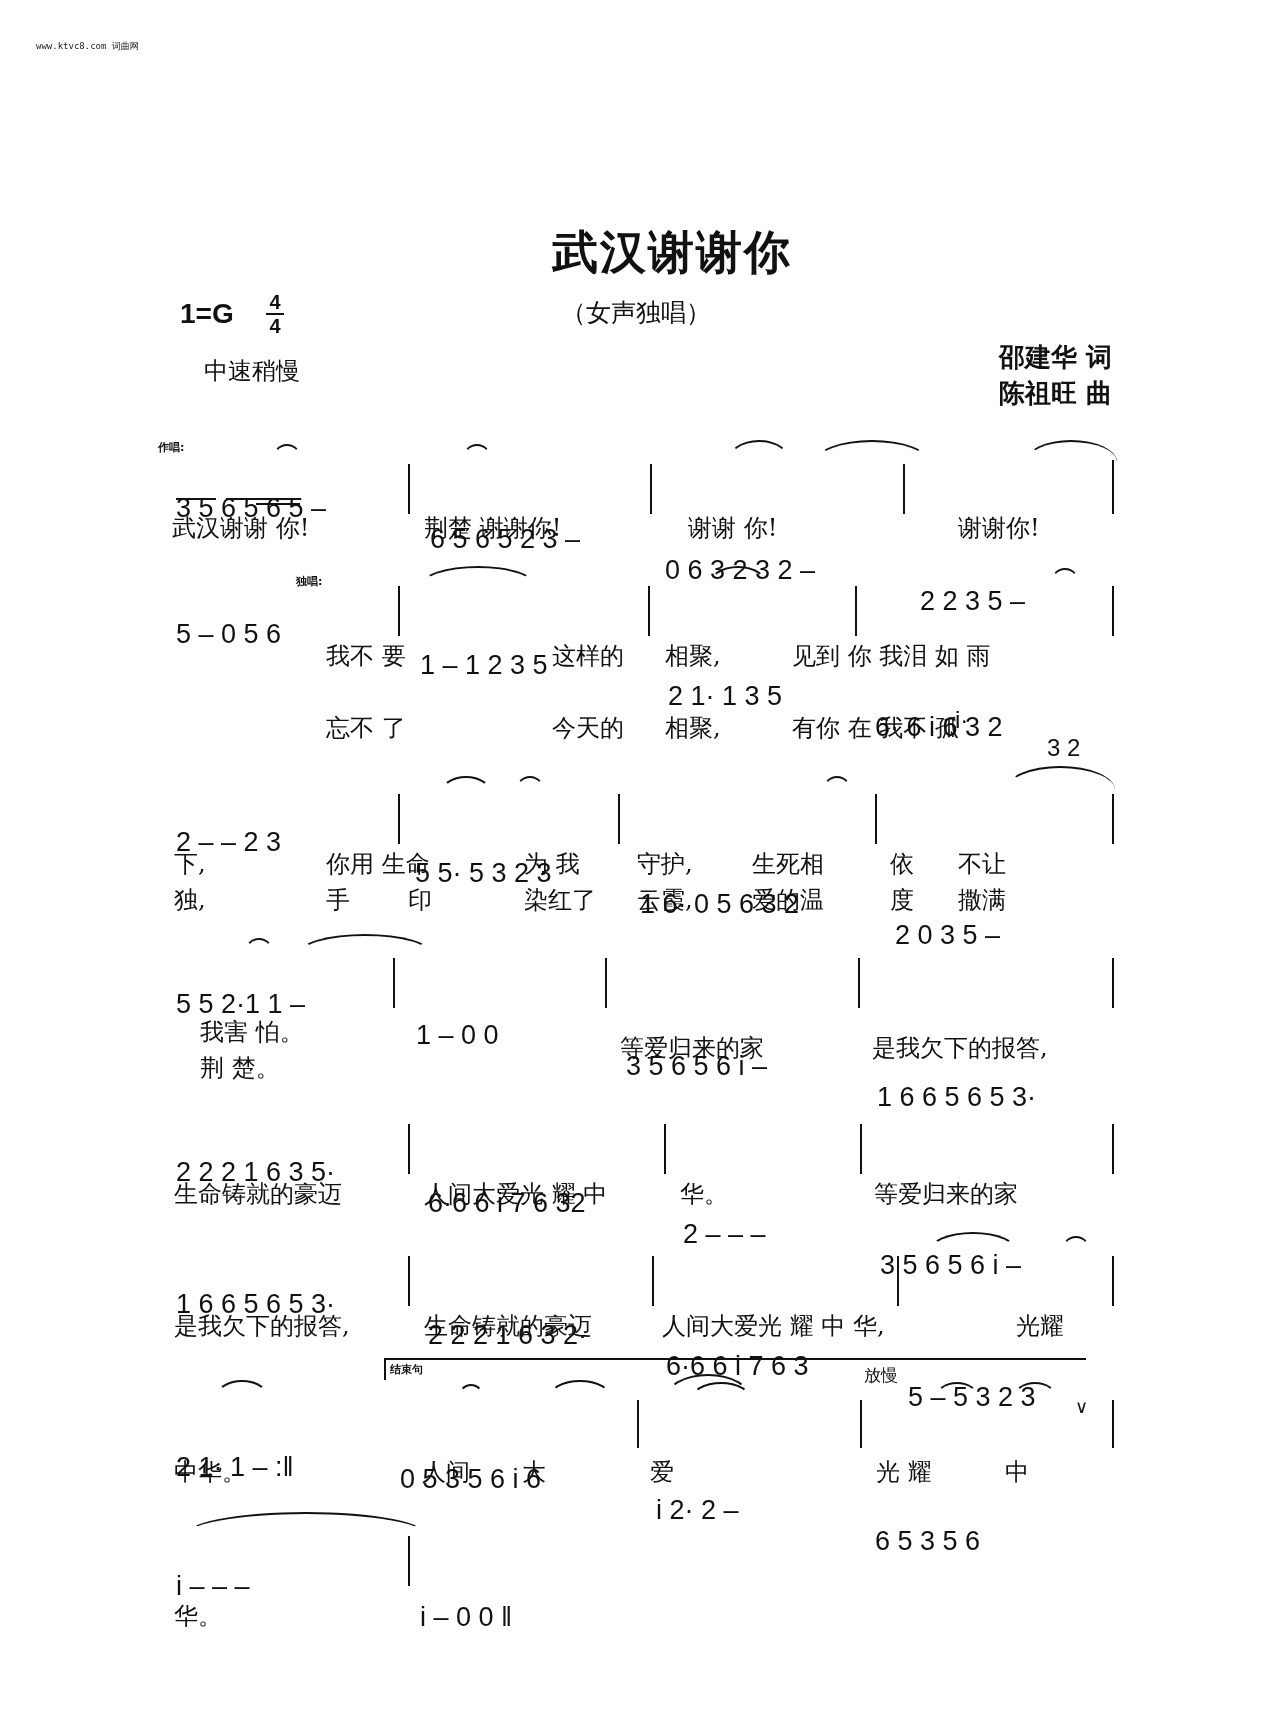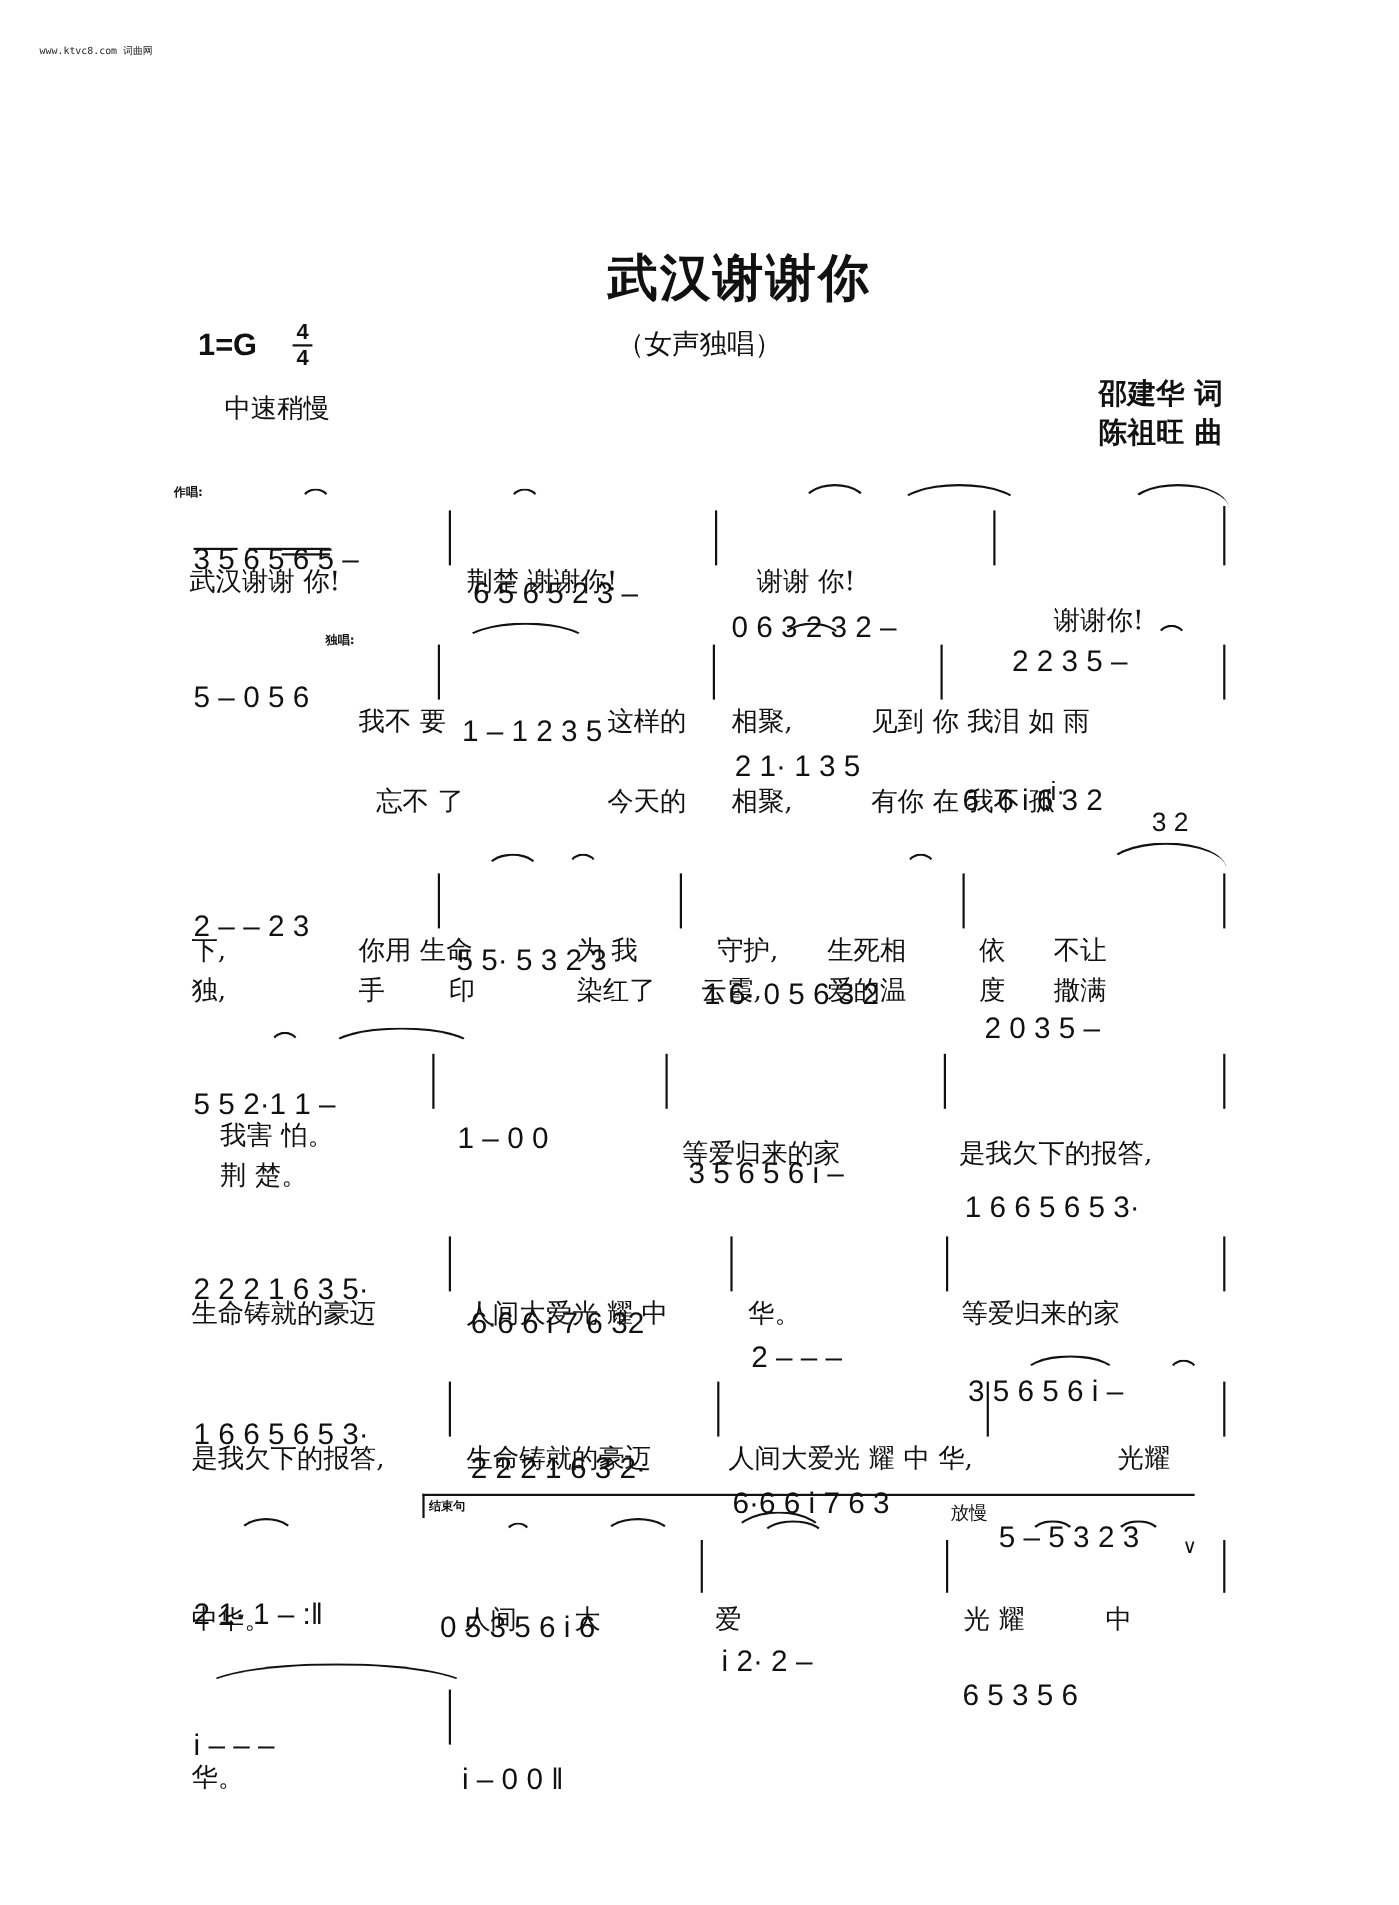--- a/index.html
+++ b/index.html
@@ -61,21 +61,21 @@
   <div class="bar" style="left:408px;top:24px;height:50px;"></div>
   <div class="bar" style="left:650px;top:24px;height:50px;"></div>
   <div class="bar" style="left:903px;top:24px;height:50px;"></div>
   <div class="bar" style="left:1112px;top:20px;height:54px;"></div>
   <div class="ul1" style="left:176px;top:58px;width:40px;"></div>
   <div class="ul1" style="left:226px;top:58px;width:74px;"></div>
   <div class="ul1" style="left:256px;top:63px;width:44px;"></div>
   <div class="lyric" style="left:172px;top:72px;">武汉谢谢 你!</div>
   <div class="lyric" style="left:424px;top:72px;">荆楚 谢谢你!</div>
   <div class="lyric" style="left:688px;top:72px;">谢谢 你!</div>
-  <div class="lyric" style="left:958px;top:72px;margin-top:36px;">谢谢你!</div>
+  <div class="lyric" style="left:958px;top:72px;">谢谢你!</div>
 </div>
 
 <div class="sys" style="top:566px;">
   <div class="tag" style="left:296px;top:8px;">独唱:</div>
   <div class="arc" style="left:420px;top:0;width:112px;height:18px;"></div>
   <div class="arc" style="left:708px;top:0;width:56px;height:18px;"></div>
   <div class="arc" style="left:1050px;top:2px;width:26px;height:14px;"></div>
   <div class="notes" style="left:0;top:22px;">
     <span class="abs" style="left:176px;">5 – 0 5 6</span>
     <span class="abs" style="left:420px;">1 – 1 2 3 5</span>
@@ -87,21 +87,21 @@
   <div class="bar" style="left:855px;top:20px;height:50px;"></div>
   <div class="bar" style="left:1112px;top:20px;height:50px;"></div>
   <div class="lyric" style="left:326px;top:74px;">我不 要</div>
   <div class="lyric" style="left:552px;top:74px;">这样的</div>
   <div class="lyric" style="left:665px;top:74px;">相聚,</div>
   <div class="lyric" style="left:792px;top:74px;">见到 你 我泪 如 雨</div>
   <div class="notes" style="left:955px;top:112px;font-size:24px;">
     <span class="abs" style="left:0;">i·</span>
     <span class="abs" style="left:92px;">3 2</span>
   </div>
-  <div class="lyric" style="left:326px;top:146px;margin-left:16px;">忘不 了</div>
+  <div class="lyric" style="left:326px;top:146px;">忘不 了</div>
   <div class="lyric" style="left:552px;top:146px;">今天的</div>
   <div class="lyric" style="left:665px;top:146px;">相聚,</div>
   <div class="lyric" style="left:792px;top:146px;">有你 在 我不 孤</div>
 </div>
 
 <div class="sys" style="top:766px;">
   <div class="arc" style="left:440px;top:10px;width:48px;height:16px;"></div>
   <div class="arc" style="left:515px;top:10px;width:26px;height:14px;"></div>
   <div class="arc" style="left:822px;top:10px;width:26px;height:14px;"></div>
   <div class="arc" style="left:1005px;top:0;width:108px;height:22px;border-right:none;"></div>
@@ -111,21 +111,21 @@
     <span class="abs" style="left:640px;">1 6· 0 5 6 3 2</span>
     <span class="abs" style="left:895px;">2 0 3 5 –</span>
   </div>
   <div class="bar" style="left:398px;top:28px;height:50px;"></div>
   <div class="bar" style="left:618px;top:28px;height:50px;"></div>
   <div class="bar" style="left:875px;top:28px;height:50px;"></div>
   <div class="bar" style="left:1112px;top:28px;height:50px;"></div>
   <div class="lyric" style="left:174px;top:82px;">下,</div>
   <div class="lyric" style="left:326px;top:82px;">你用 生命</div>
   <div class="lyric" style="left:524px;top:82px;">为 我</div>
-  <div class="lyric" style="left:637px;top:82px;margin-left:15px;">守护,</div>
+  <div class="lyric" style="left:637px;top:82px;">守护,</div>
   <div class="lyric" style="left:752px;top:82px;">生死相</div>
   <div class="lyric" style="left:890px;top:82px;">依</div>
   <div class="lyric" style="left:958px;top:82px;">不让</div>
   <div class="lyric" style="left:174px;top:118px;">独,</div>
   <div class="lyric" style="left:326px;top:118px;">手</div>
   <div class="lyric" style="left:408px;top:118px;">印</div>
   <div class="lyric" style="left:524px;top:118px;">染红了</div>
   <div class="lyric" style="left:637px;top:118px;">云霞,</div>
   <div class="lyric" style="left:752px;top:118px;">爱的温</div>
   <div class="lyric" style="left:890px;top:118px;">度</div>

